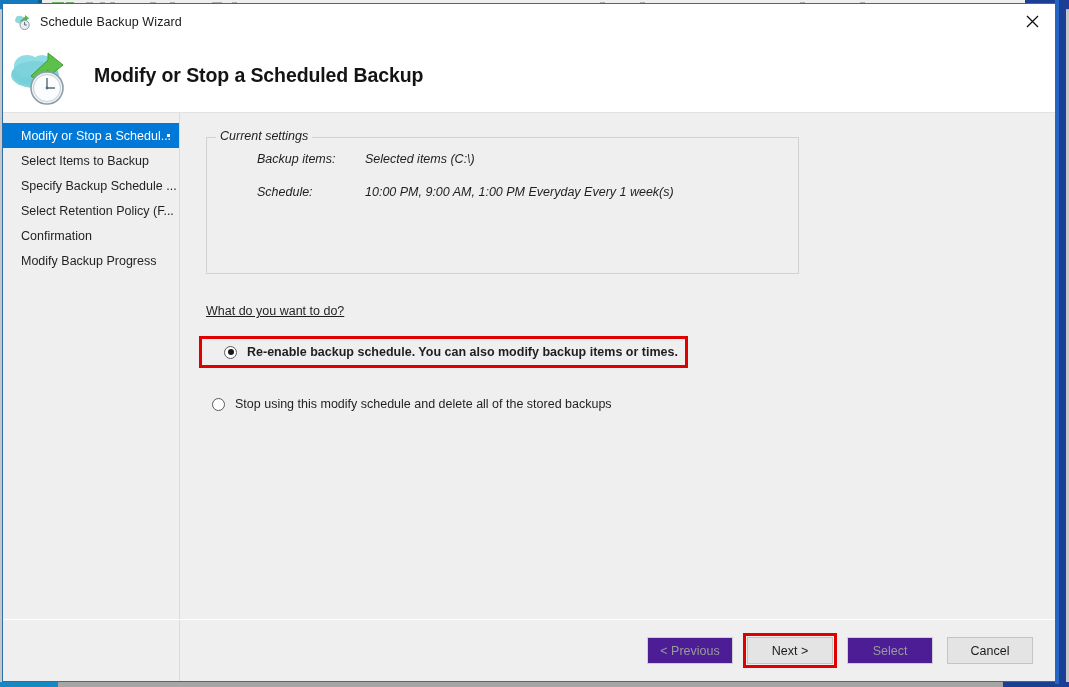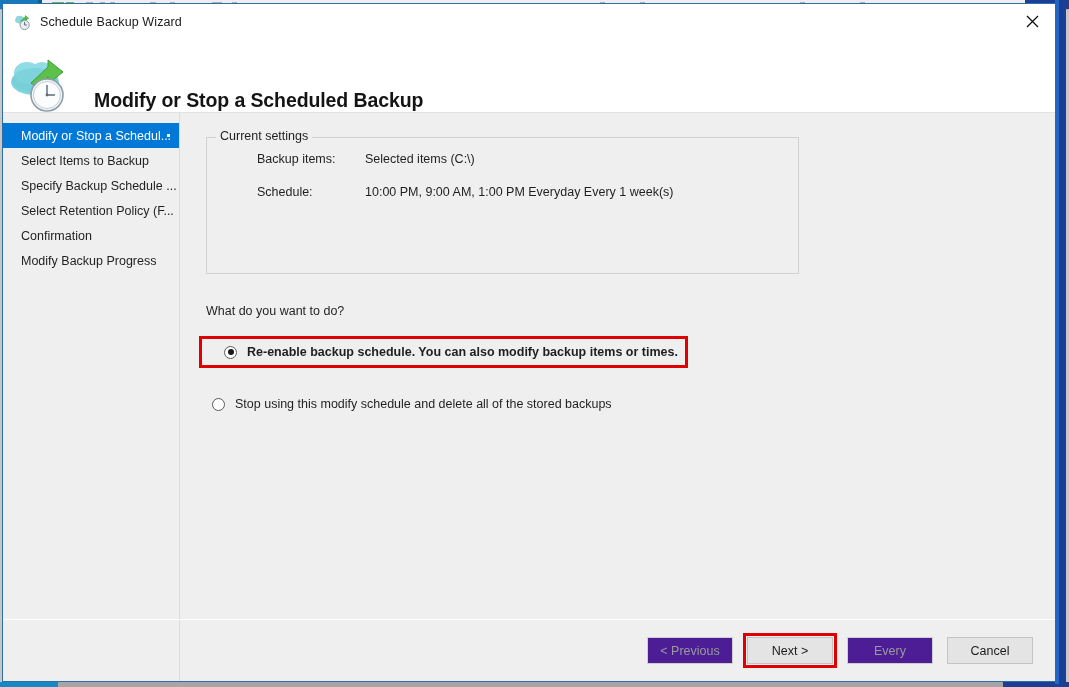--- a/index.html
+++ b/index.html
@@ -133,21 +133,21 @@
     cursor: default;
   }
   .close-btn svg { display: block; }
 
   
   .header {
     height: 73px;
     min-height: 73px;
     background: #ffffff;
     display: flex;
-    align-items: flex-end;
+    align-items: center;
     position: relative;
   }
   .header-icon {
     width: 64px;
     height: 58px;
     margin-left: 7px;
     margin-right: 20px;
     position: relative;
     flex: 0 0 auto;
   }
@@ -211,20 +211,21 @@
   }
 
   
   .groupbox {
     width: 593px;
     height: 137px;
     border: 1px solid #d2d2d2;
     box-sizing: border-box;
     position: relative;
     margin-top: 6px;
+    font-style: italic;
   }
   .group-legend {
     position: absolute;
     left: 9px;
     top: -9px;
     background: #efefef;
     padding: 0 4px;
     font-size: 12.5px;
     color: #1f1f1f;
     white-space: nowrap;
@@ -243,20 +244,21 @@
     min-width: 108px;
     margin-left: 40px;
   }
   .setting-value { }
 
   
   .question {
     margin-top: 30px;
     font-size: 12.5px;
     color: #1f1f1f;
+    text-decoration: underline;
   }
   .radio-row {
     display: flex;
     align-items: center;
     margin-top: 21px;
     position: relative;
     width: fit-content;
     padding: 6px 7px 6px 6px;
     box-sizing: border-box;
     cursor: default;
@@ -483,21 +485,21 @@
 
       <div class="btn-wrap">
         <div class="btn disabled">&lt; Previous</div>
       </div>
 
       <div class="btn-wrap highlight">
         <div class="btn">Next &gt;</div>
       </div>
 
       <div class="btn-wrap">
-        <div class="btn disabled">Every</div>
+        <div class="btn disabled">Select</div>
       </div>
 
       <div class="btn-wrap">
         <div class="btn">Cancel</div>
       </div>
     </div>
 
   </div>
 </div>
 

